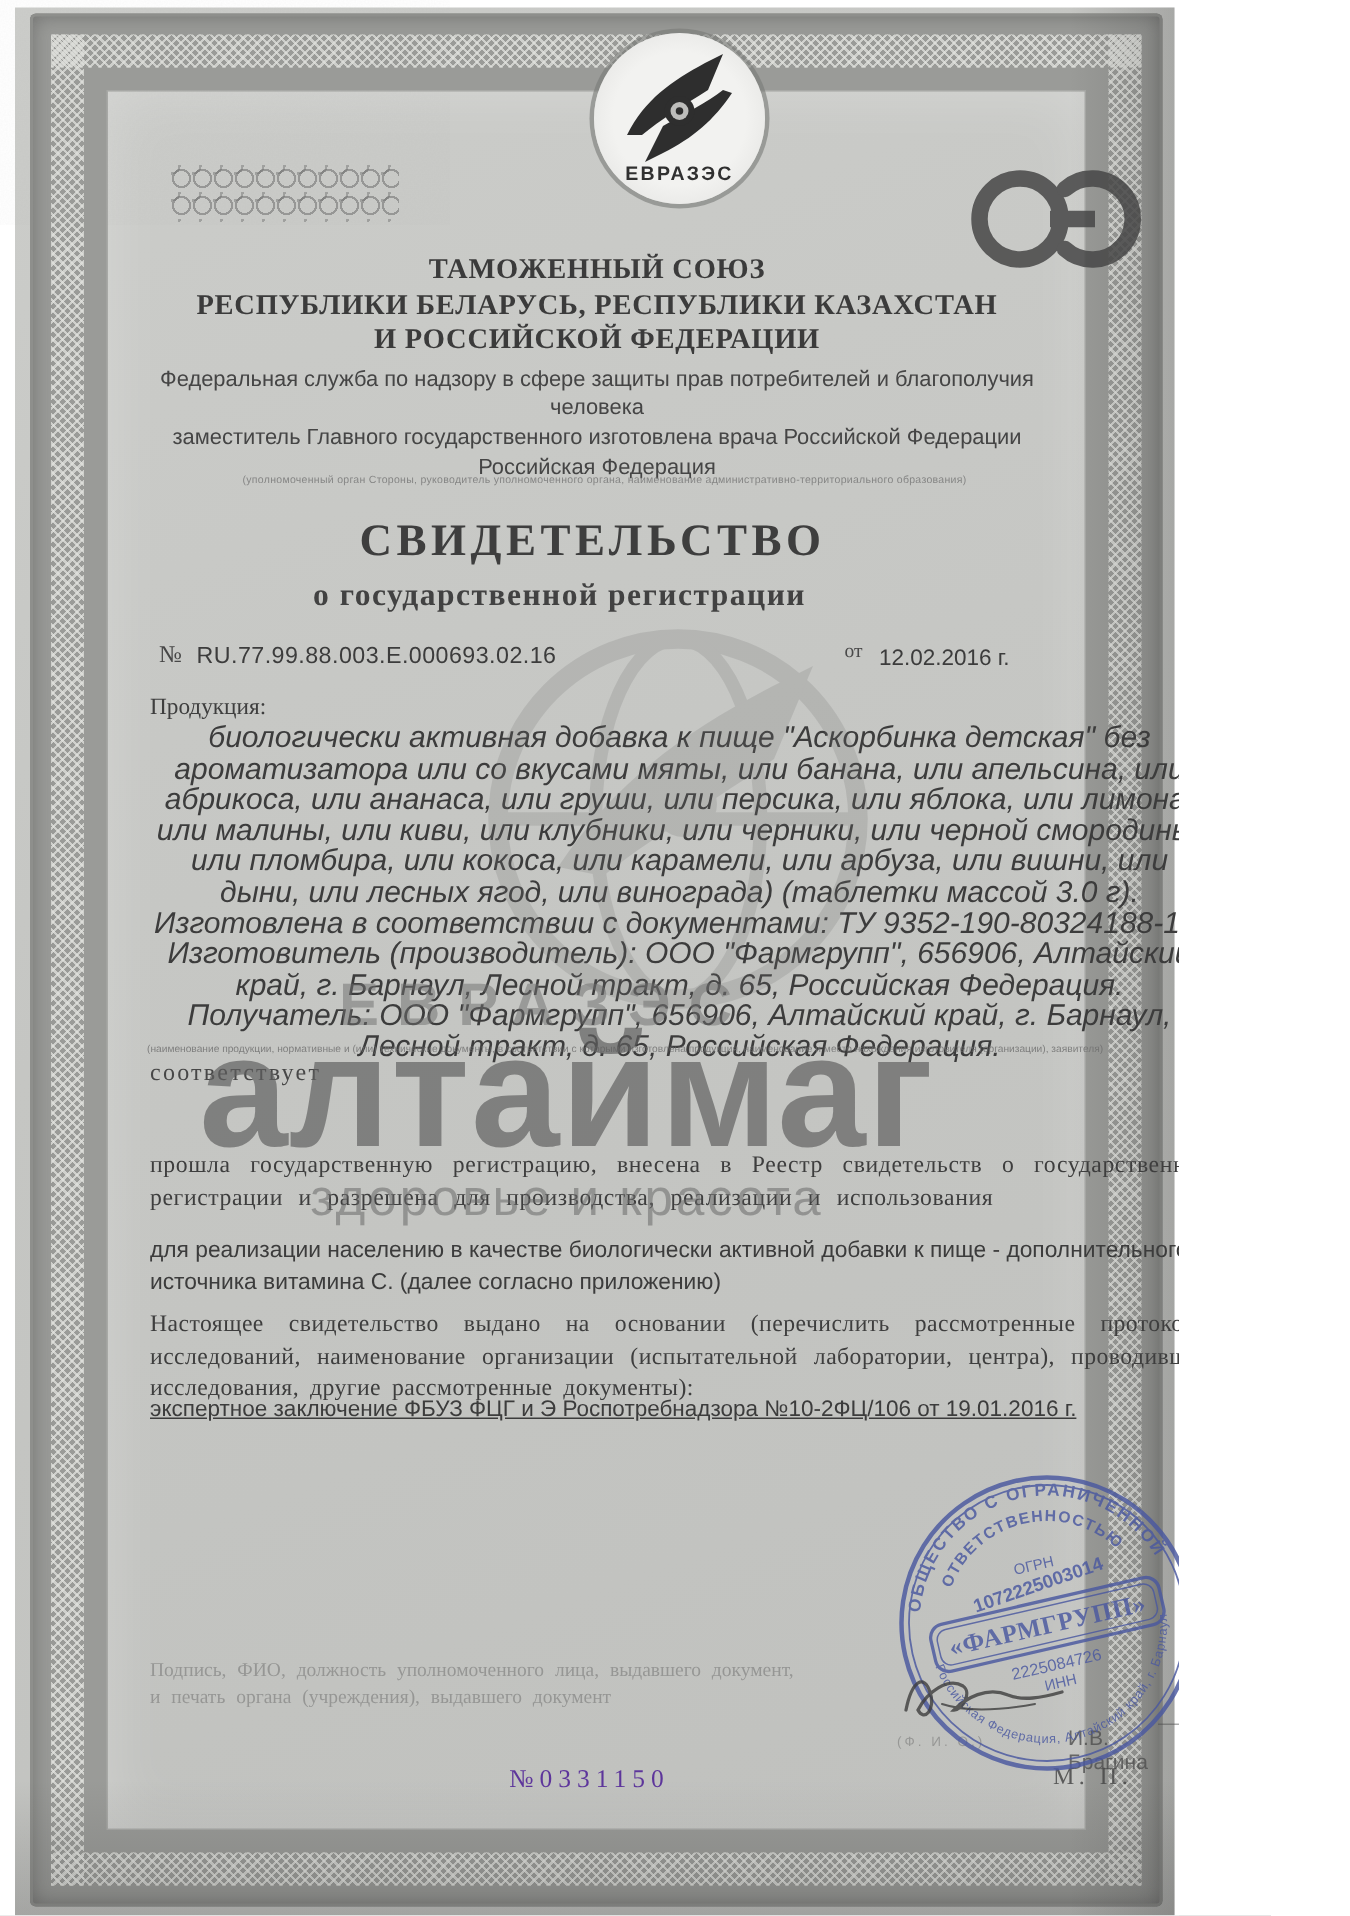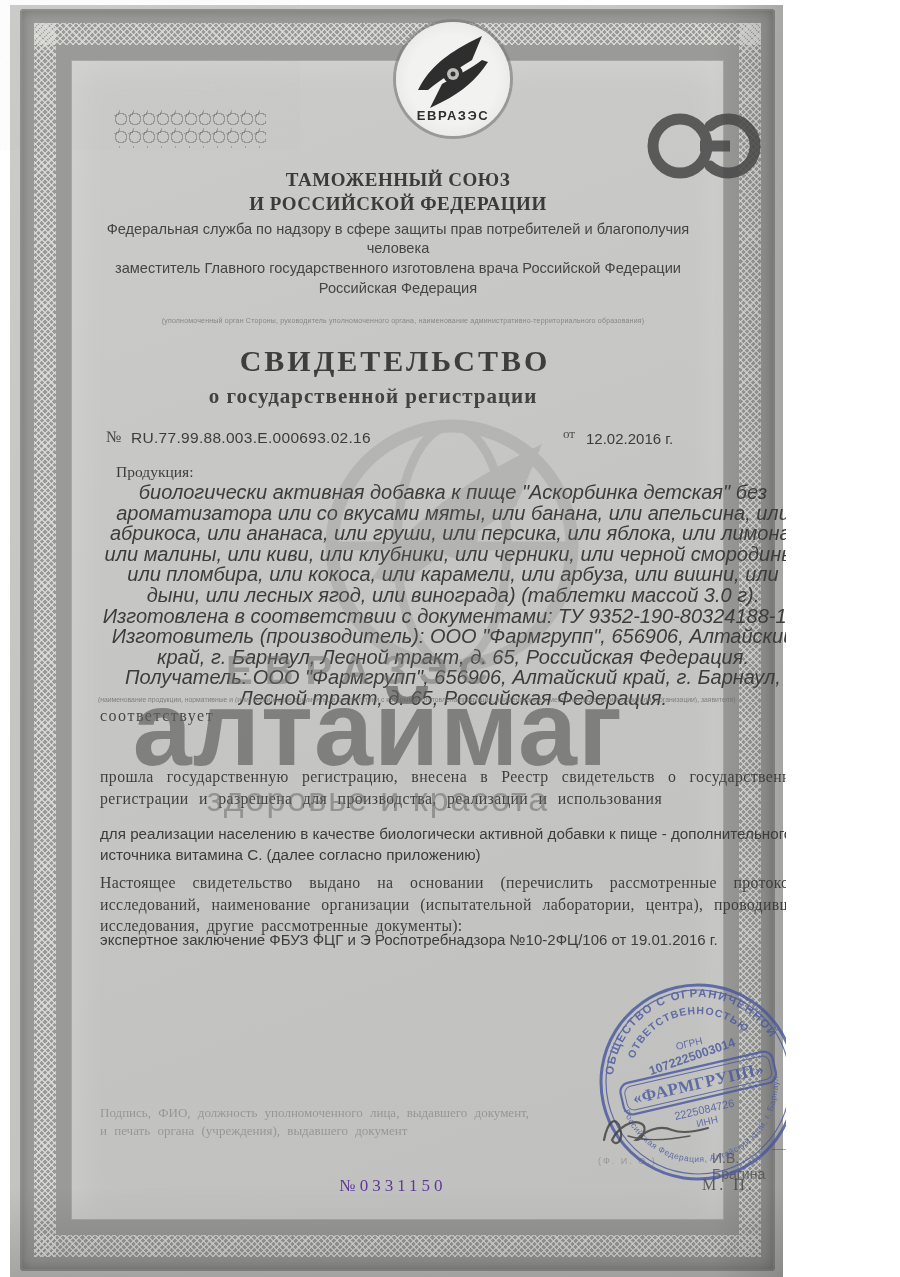--- a/index.html
+++ b/index.html
@@ -49,21 +49,21 @@
   .title-main{position:absolute;left:0;right:40px;top:344px;text-align:center;
         font-family:"Liberation Serif",serif;font-weight:bold;font-size:30px;letter-spacing:3px;color:#3e3e3e;padding-left:44px;}
   .title-sub{position:absolute;left:0;right:40px;top:384px;text-align:center;
         font-family:"Liberation Serif",serif;font-weight:bold;font-size:21px;letter-spacing:1px;color:#424242;}
   
   .num-label{position:absolute;left:106px;top:428px;font-family:"Liberation Serif",serif;font-size:16px;color:#474747;}
   .num-value{position:absolute;left:131px;top:429px;font-size:15.5px;color:#3c3c3c;letter-spacing:.3px;}
   .date-label{position:absolute;left:563px;top:426px;font-family:"Liberation Serif",serif;font-size:13px;color:#4a4a4a;}
   .date-value{position:absolute;left:586px;top:430px;font-size:15px;color:#3c3c3c;}
   
-  .product-label{position:absolute;left:100px;top:463px;font-family:"Liberation Serif",serif;font-size:15.5px;color:#3e3e3e;margin-left:16px;}
+  .product-label{position:absolute;left:100px;top:463px;font-family:"Liberation Serif",serif;font-size:15.5px;color:#3e3e3e;}
   .product-text{position:absolute;left:100px;top:482px;width:706px;font-size:20px;line-height:20.6px;color:#3c3c3c;text-align:center;font-style:italic;}
   
   .wm-globe{position:absolute;left:280px;top:418px;width:345px;height:290px;opacity:.20;pointer-events:none;z-index:4;}
   .wm-eurasec{position:absolute;left:0;right:60px;top:648px;text-align:center;z-index:4;pointer-events:none;
         font-weight:bold;font-size:40px;letter-spacing:12px;color:rgba(110,110,110,.50);}
   .wm-brand{position:absolute;left:0;right:30px;top:668px;text-align:center;z-index:5;pointer-events:none;
         font-weight:bold;font-size:106px;letter-spacing:1px;color:rgba(95,95,95,.68);}
   .wm-tagline{position:absolute;left:0;right:30px;top:780px;text-align:center;z-index:5;pointer-events:none;
         font-size:34px;letter-spacing:2px;color:rgba(105,105,105,.55);}
   .fineprint{position:absolute;left:98px;right:45px;top:696px;font-size:6.8px;color:#6d6d6d;opacity:.8;
@@ -71,21 +71,21 @@
   
   .comp-label{position:absolute;left:100px;top:707px;font-family:"Liberation Serif",serif;font-size:16px;letter-spacing:1.5px;color:#474747;}
   .comp-text{position:absolute;left:100px;top:726px;width:706px;font-size:15.2px;color:#3c3c3c;}
   
   .reg-text1{position:absolute;left:100px;top:766px;width:708px;font-family:"Liberation Serif",serif;
         font-size:15.8px;line-height:22px;color:#3e3e3e;text-align:justify;word-spacing:6px;letter-spacing:.4px;}
   .reg-text2{position:absolute;left:100px;top:824px;width:708px;font-size:15.2px;line-height:20.5px;color:#3c3c3c;}
   
   .basis-text{position:absolute;left:100px;top:872px;width:708px;font-family:"Liberation Serif",serif;
         font-size:15.8px;line-height:21.5px;color:#3e3e3e;text-align:justify;word-spacing:3px;letter-spacing:.3px;}
-  .basis-exp{position:absolute;left:100px;top:931px;width:708px;font-size:15px;color:#3c3c3c;}
+  .basis-exp{position:absolute;left:100px;top:931px;width:708px;font-size:15px;color:#3c3c3c;text-decoration:underline;}
   
   .validity{position:absolute;left:100px;top:1028px;width:708px;font-family:"Liberation Serif",serif;
         font-size:15.8px;line-height:21.5px;color:#474747;text-align:justify;word-spacing:2px;letter-spacing:.3px;opacity:.9;}
   
   .foot-caption{position:absolute;left:100px;top:1104px;width:430px;font-family:"Liberation Serif",serif;
         font-size:13px;line-height:17.5px;color:#5a5a5a;opacity:.42;word-spacing:4px;}
   .signer{position:absolute;left:712px;top:1150px;font-size:14px;color:#4f4f4f;opacity:.8;}
   .fio-caption{position:absolute;left:598px;top:1156px;font-size:9px;color:#5a5a5a;opacity:.4;letter-spacing:2px;}
   .mp{position:absolute;left:702px;top:1176px;font-family:"Liberation Serif",serif;font-size:16px;letter-spacing:3px;color:#484848;opacity:.85;}
   .blank-number{position:absolute;left:0;right:0;top:1176px;text-align:center;
@@ -127,20 +127,21 @@
   <div class="lattice"></div>
 
   <svg class="se-mark" viewBox="0 0 130 88">
     <circle cx="42" cy="43" r="27" fill="none" stroke="#474747" stroke-width="11"></circle>
     <path d="M 72,23 A 27,27 0 1 1 72,63" fill="none" stroke="#474747" stroke-width="11" stroke-linecap="round"></path>
     <line x1="62" y1="43" x2="92" y2="43" stroke="#474747" stroke-width="11"></line>
   </svg>
 
   <div class="header">
     <div class="h-serif">ТАМОЖЕННЫЙ СОЮЗ</div>
+    <div class="h-serif">РЕСПУБЛИКИ БЕЛАРУСЬ, РЕСПУБЛИКИ КАЗАХСТАН</div>
     <div class="h-serif">И РОССИЙСКОЙ ФЕДЕРАЦИИ</div>
     <div class="h-sans" style="margin-top:5px;">Федеральная служба по надзору в сфере защиты прав потребителей и благополучия человека</div>
     <div class="h-sans">заместитель Главного государственного изготовлена врача Российской Федерации</div>
     <div class="h-sans">Российская Федерация</div>
   </div>
   <div class="caption-tiny">(уполномоченный орган Стороны, руководитель уполномоченного органа, наименование административно-территориального образования)</div>
 
   <div class="title-main">СВИДЕТЕЛЬСТВО</div>
   <div class="title-sub">о государственной регистрации</div>
 

